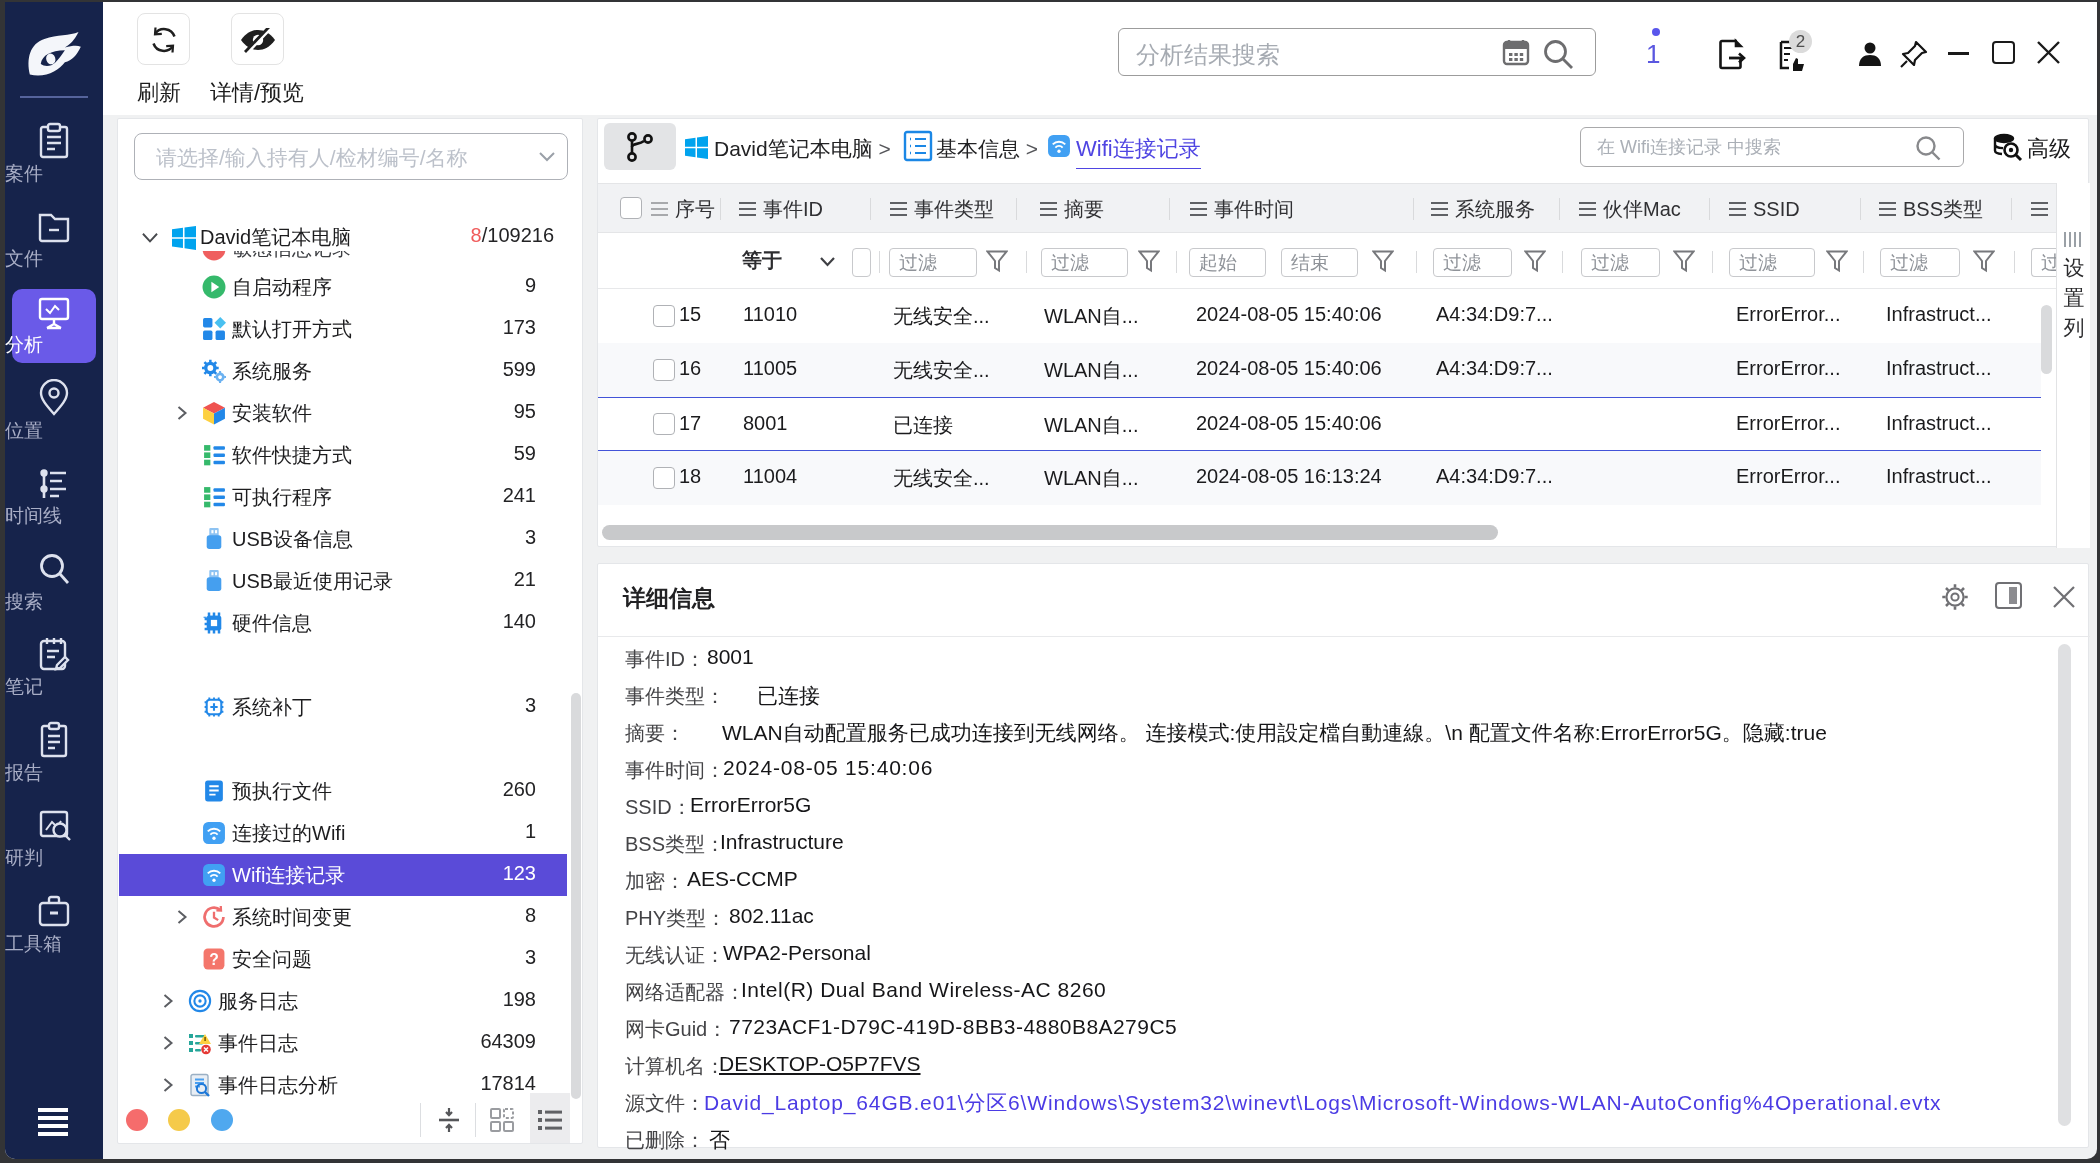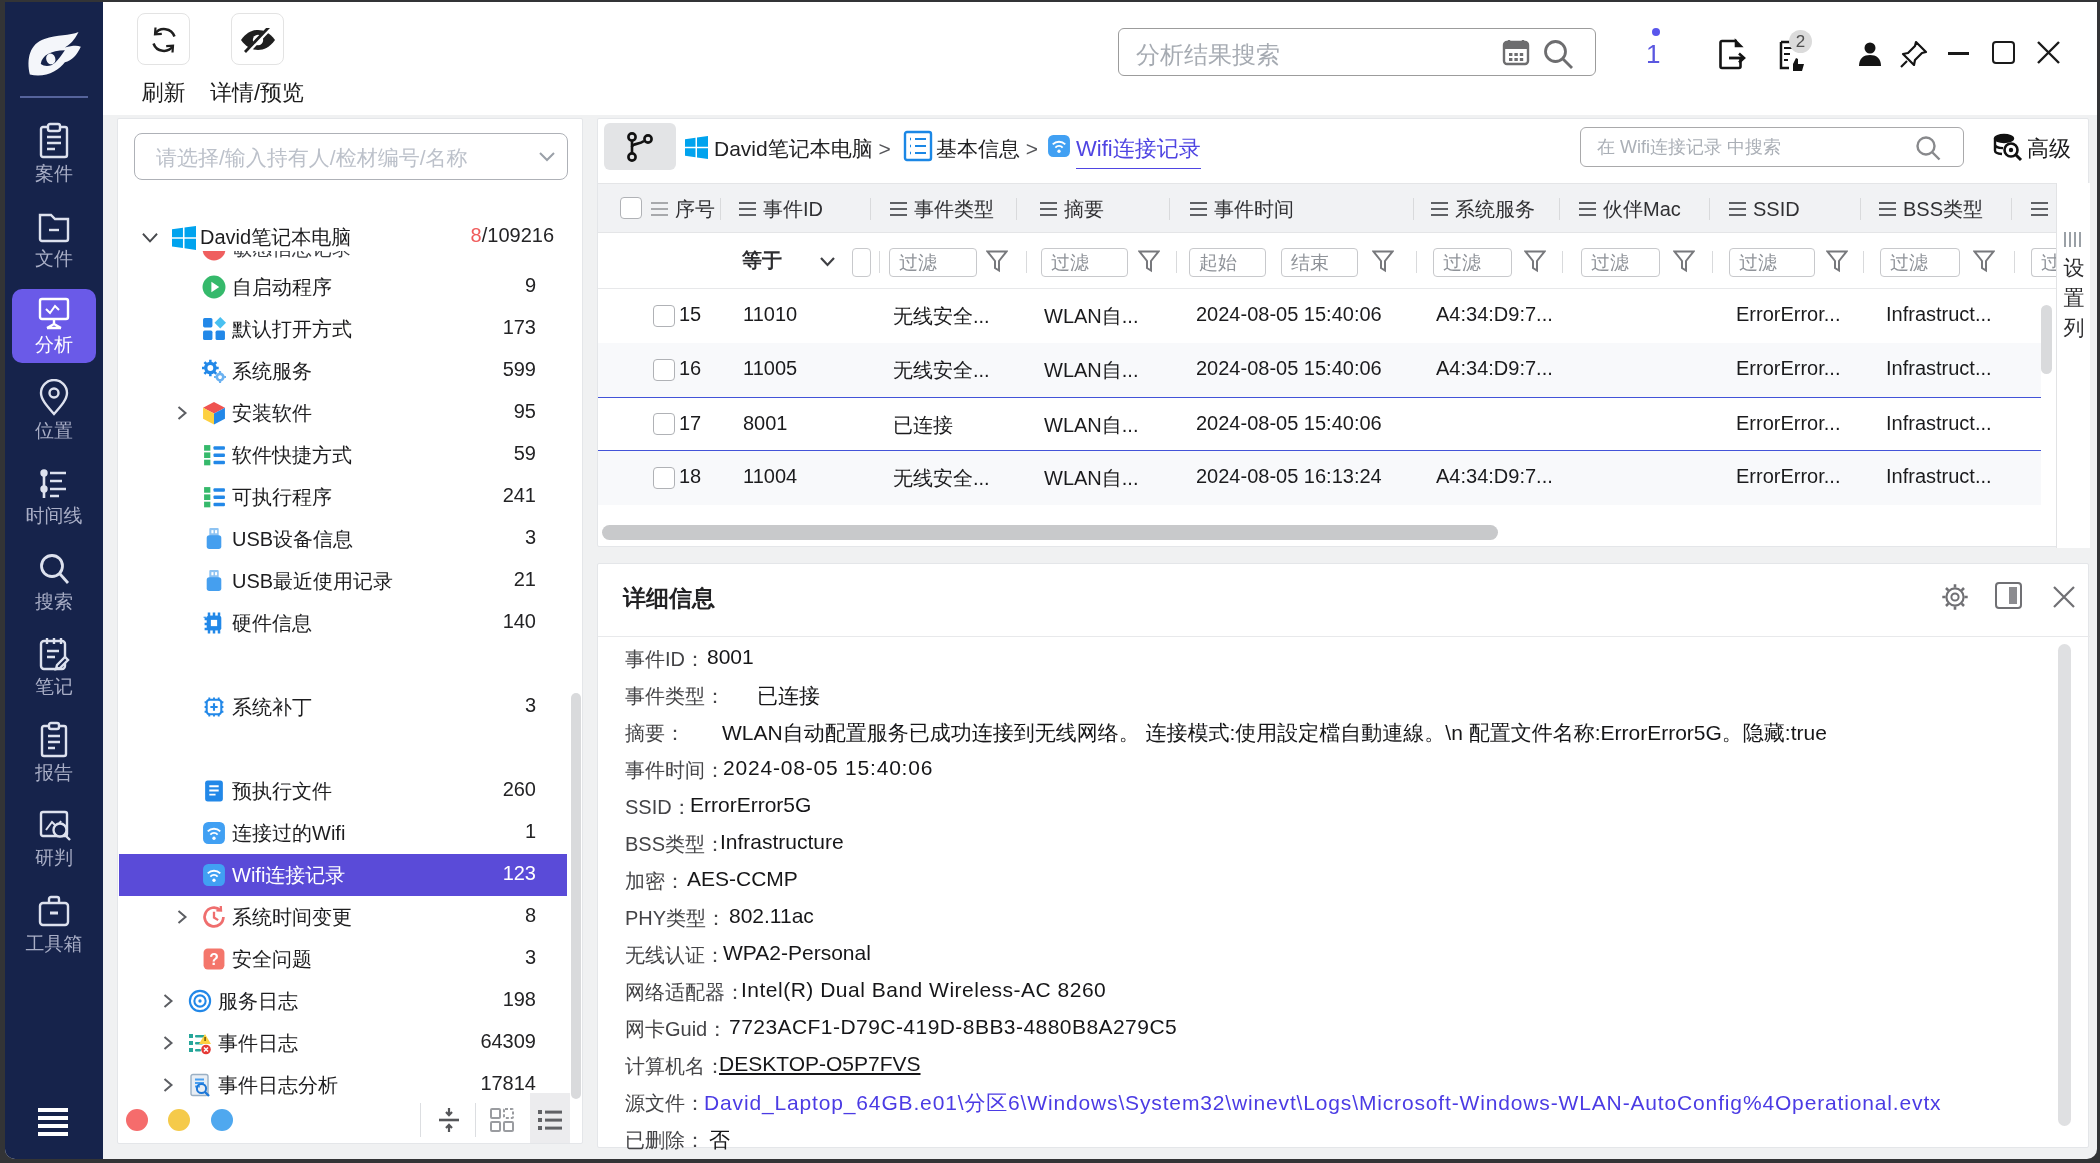--- a/index.html
+++ b/index.html
@@ -1,21 +1,21 @@
 <!DOCTYPE html>
 <html><head><meta charset="utf-8">
 <style>
 *{margin:0;padding:0;box-sizing:border-box}
 html,body{width:2100px;height:1163px;overflow:hidden}
 body{background:#333436;font-family:"Liberation Sans",sans-serif;position:relative}
 .ab{position:absolute}
 .app{position:absolute;left:5px;top:2px;width:2092px;height:1157px;background:#f0f1f2;border-radius:0 0 10px 10px}
 .panel{position:absolute;background:#fff;border:1px solid #e4e6e9;border-radius:2px}
 .sb{position:absolute;left:0;top:0;width:98px;height:1157px;background:#16234b;border-radius:0 0 0 10px}
-.sbitem{position:absolute;width:98px;text-align:center;color:#a9aec6;font-size:19px}
+.sbitem{position:absolute;width:98px;text-align:left;color:#a9aec6;font-size:19px}
 .sbitem svg{display:block;margin:0 auto 1px}
 .tile{position:absolute;left:7px;width:84px;height:74px;background:#6a5ae8;border-radius:10px}
 .toolbar{position:absolute;left:98px;top:0;width:1994px;height:113px;background:#fff}
 .tbtn{position:absolute;width:53px;height:52px;border:1px solid #e3e3e3;border-radius:8px;background:#fff}
 .tlab{position:absolute;font-size:22px;color:#1c1c1c;white-space:nowrap}
 .inp{position:absolute;background:#fff;border:1.5px solid #9c9c9c;border-radius:6px}
 .ph{color:#a6abb2;white-space:nowrap}
 
 .trow{position:absolute;left:1px;width:448px;height:42px;font-size:20px;color:#1d1d1f}
 .trow .lbl{position:absolute;top:8px;white-space:nowrap}
@@ -107,21 +107,21 @@
 
  <div class="toolbar" id="toolbar">
   <div class="tbtn" style="left:34px;top:11px">
    <svg style="margin:11px 0 0 11px" width="30" height="30" viewBox="0 0 30 30" fill="none" stroke="#1f1f1f" stroke-width="2.5">
           <path d="M25.5 11.5 a11 11 0 0 0 -19.5 -2.5"></path>
           <path d="M6.5 2.5 L6 9.3 12.8 8.8" stroke-width="2.2"></path>
           <path d="M4.5 18.5 a11 11 0 0 0 19.5 2.5"></path>
           <path d="M23.5 27.5 L24 20.7 17.2 21.2" stroke-width="2.2"></path>
         </svg>
   </div>
-  <div class="tlab" style="left:34px;top:76px;width:53px;text-align:center">刷新</div>
+  <div class="tlab" style="left:34px;top:76px;width:53px;text-align:left">刷新</div>
   <div class="tbtn" style="left:128px;top:11px">
    <svg style="margin:14px 0 0 7px" width="38" height="26" viewBox="0 0 38 26" fill="none">
           <path d="M2 12 C7 5 13 2 19 2 C25 2 31 5 36 12 C31 19 25 22 19 22 C13 22 7 19 2 12 Z" fill="#1f1f1f"></path>
           <circle cx="19" cy="12" r="5.2" fill="#fff"></circle>
           <circle cx="19" cy="12" r="2" fill="#1f1f1f"></circle>
           <path d="M7 25 L31 0" stroke="#fff" stroke-width="4.6"></path>
           <path d="M6 24 L30 -1" stroke="#1f1f1f" stroke-width="2.8"></path>
         </svg>
   </div>
   <div class="tlab" style="left:96px;top:76px;width:116px;text-align:center">详情/预览</div>

